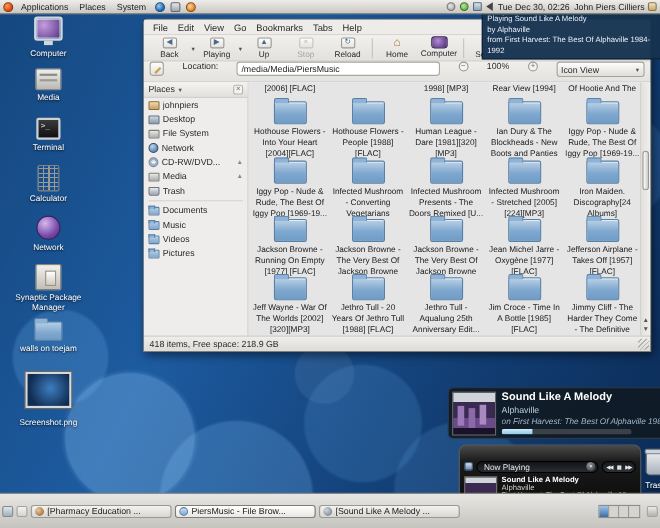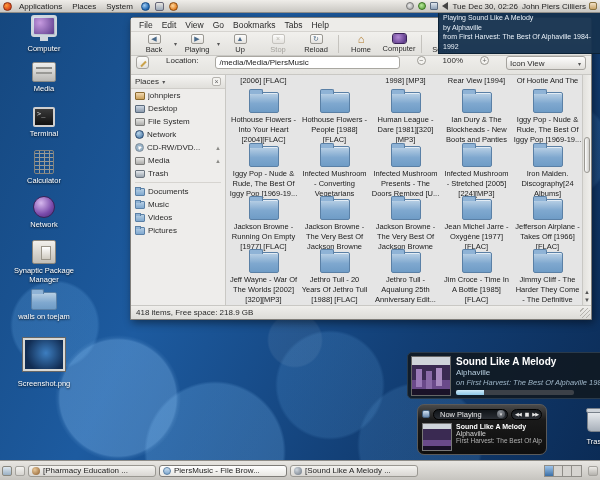--- a/index.html
+++ b/index.html
@@ -119,37 +119,37 @@
 .osd{position:absolute;left:407px;top:352px;width:200px;height:47px;z-index:30;background:rgba(16,26,36,.93);border:1px solid #2a3a4a;border-radius:5px 0 0 5px;display:flex;padding:3px;gap:5px}
 .osd-art{width:40px;height:40px;border:1px solid #666;background:linear-gradient(180deg,#cfd4da 0 22%,#3a2a52 22% 60%,#6a4a8a 60% 85%,#1a1228 85%);position:relative}
 .osd-art::before{content:"";position:absolute;left:4px;top:12px;width:6px;height:18px;background:#9a7ab8;box-shadow:10px 2px 0 #8a6aa8,20px -1px 0 #a88ac0}
 .osd-text{flex:1;color:#fff;overflow:hidden}
 .osd-title{font-size:10px;font-weight:bold;white-space:nowrap}
 .osd-artist{font-size:8px;color:#b8cfe0;margin-top:1px}
 .osd-album{font-size:7.5px;font-style:italic;color:#9fb6c8;margin-top:1px;white-space:nowrap}
 .osd-track{margin-top:3px;width:118px;height:5px;background:#3c4148;border-radius:2px;overflow:hidden}
 .osd-fill{height:100%;background:linear-gradient(#cfeaf8,#8ec8e8);width:24%}
 
-.player{position:absolute;left:417px;top:404px;width:130px;height:51px;z-index:30;background:linear-gradient(#4a4a4a,#1a1a1a 30%,#0e0e0e);border:1px solid #5a5a5a;border-radius:7px;padding:2px 4px}
+.player{position:absolute;left:417px;top:404px;width:166px;height:51px;z-index:30;background:linear-gradient(#4a4a4a,#1a1a1a 30%,#0e0e0e);border:1px solid #5a5a5a;border-radius:7px;padding:12px 4px}
 .p-top{display:flex;align-items:center;gap:3px;height:14px}
 .p-ico{width:8px;height:8px;border-radius:2px;background:linear-gradient(#cfe0f0,#6a8ab0);border:1px solid #44607e}
 .p-combo{flex:1;height:11px;background:linear-gradient(#101418,#2a2e34);border:1px solid #000;border-radius:6px;display:flex;align-items:center;justify-content:space-between;padding:0 2px 0 6px;color:#e8e8e8;font-size:7.5px}
 .p-combo-knob{width:8px;height:8px;border-radius:50%;background:radial-gradient(circle at 35% 30%,#8a8f96,#3a3e44);color:#ddd;font-size:5px;line-height:8px;text-align:center}
 .p-ctrls{height:11px;background:linear-gradient(#14181c,#2e3238);border:1px solid #000;border-radius:6px;display:flex;align-items:center;padding:0 3px;gap:4px}
 .p-btn{color:#e8e8e8;font-size:5px;letter-spacing:-1px}
 .p-body{display:flex;gap:4px;margin-top:2px}
 .p-art{width:30px;height:28px;border:1px solid #777;background:linear-gradient(180deg,#cfd4da 0 20%,#3a2a52 20% 60%,#6a4a8a 60% 85%,#1a1228 85%)}
 .p-text{flex:1;overflow:hidden;color:#fff}
 .p-line1{font-size:7px;font-weight:bold;white-space:nowrap}
 .p-line2{font-size:7px;color:#d0d0d0;white-space:nowrap}
 .p-line3{font-size:6.5px;color:#b0b0b0;white-space:nowrap}
 
 .trash-d{position:absolute;left:574px;top:410px;width:44px;z-index:25;display:flex;flex-direction:column;align-items:center;gap:2px}
 
-.taskbar{position:absolute;left:0;right:0;bottom:0;height:20px;z-index:45;background:linear-gradient(#e8e6e2,#c6c4bf);border-top:1px solid #8f8d88;display:flex;align-items:center;gap:3px;padding:0 2px;font-size:8px;color:#222}
+.taskbar{position:absolute;left:0;right:0;bottom:0;height:32px;z-index:45;background:linear-gradient(#e8e6e2,#c6c4bf);border-top:1px solid #8f8d88;display:flex;align-items:center;gap:3px;padding:0 2px;font-size:8px;color:#222}
 .tb-mini{width:10px;height:10px;border:1px solid #8a887f;border-radius:2px;background:linear-gradient(#dfe8f0,#9ab0c4)}
 .tb-mini2{width:10px;height:10px;border:1px solid #a5a39e;border-radius:2px;background:linear-gradient(#f4f3f0,#d6d4d0)}
 .task{flex:0 0 128px;height:12px;border:1px solid #9a9892;border-radius:3px;background:linear-gradient(#f4f3f0,#d9d7d3);display:flex;align-items:center;gap:3px;padding:0 3px;overflow:hidden;white-space:nowrap}
 .task.active{background:linear-gradient(#ffffff,#e8e7e3);border-color:#7f7d79}
 .task .tico2{width:8px;height:8px;border-radius:50%;flex:0 0 auto}
 .ti-globe{background:radial-gradient(circle at 35% 35%,#e8c89a,#8a5a2a)}
 .ti-fm{border-radius:1px;background:linear-gradient(#cfe2f2,#7fa8cf);border:1px solid #5a80a6}
 .ti-note{background:radial-gradient(circle at 35% 35%,#cfd6dd,#6a7480)}
 .wspace{margin-left:auto;display:flex;border:1px solid #8f8d88}
 .ws{width:9px;height:10px;background:#d6d4d0;border-right:1px solid #8f8d88}
@@ -404,21 +404,21 @@
         <div class="cell">
             <span class="cfold"></span>
             <span class="clabel">Jackson Browne - The Very Best Of Jackson Browne [2...</span>
           </div>
         <div class="cell">
             <span class="cfold"></span>
             <span class="clabel">Jean Michel Jarre - Oxygène [1977] [FLAC]</span>
           </div>
         <div class="cell">
             <span class="cfold"></span>
-            <span class="clabel">Jefferson Airplane - Takes Off [1966] [FLAC]</span>
+            <span class="clabel">Jefferson Airplane - Takes Off [1957] [FLAC]</span>
           </div>
       </div>
       <div class="grow" style="top:177px">
         <div class="cell">
             <span class="cfold"></span>
             <span class="clabel">Jeff Wayne - War Of The Worlds [2002] [320][MP3]</span>
           </div>
         <div class="cell">
             <span class="cfold"></span>
             <span class="clabel">Jethro Tull - 20 Years Of Jethro Tull [1988] [FLAC]</span>

